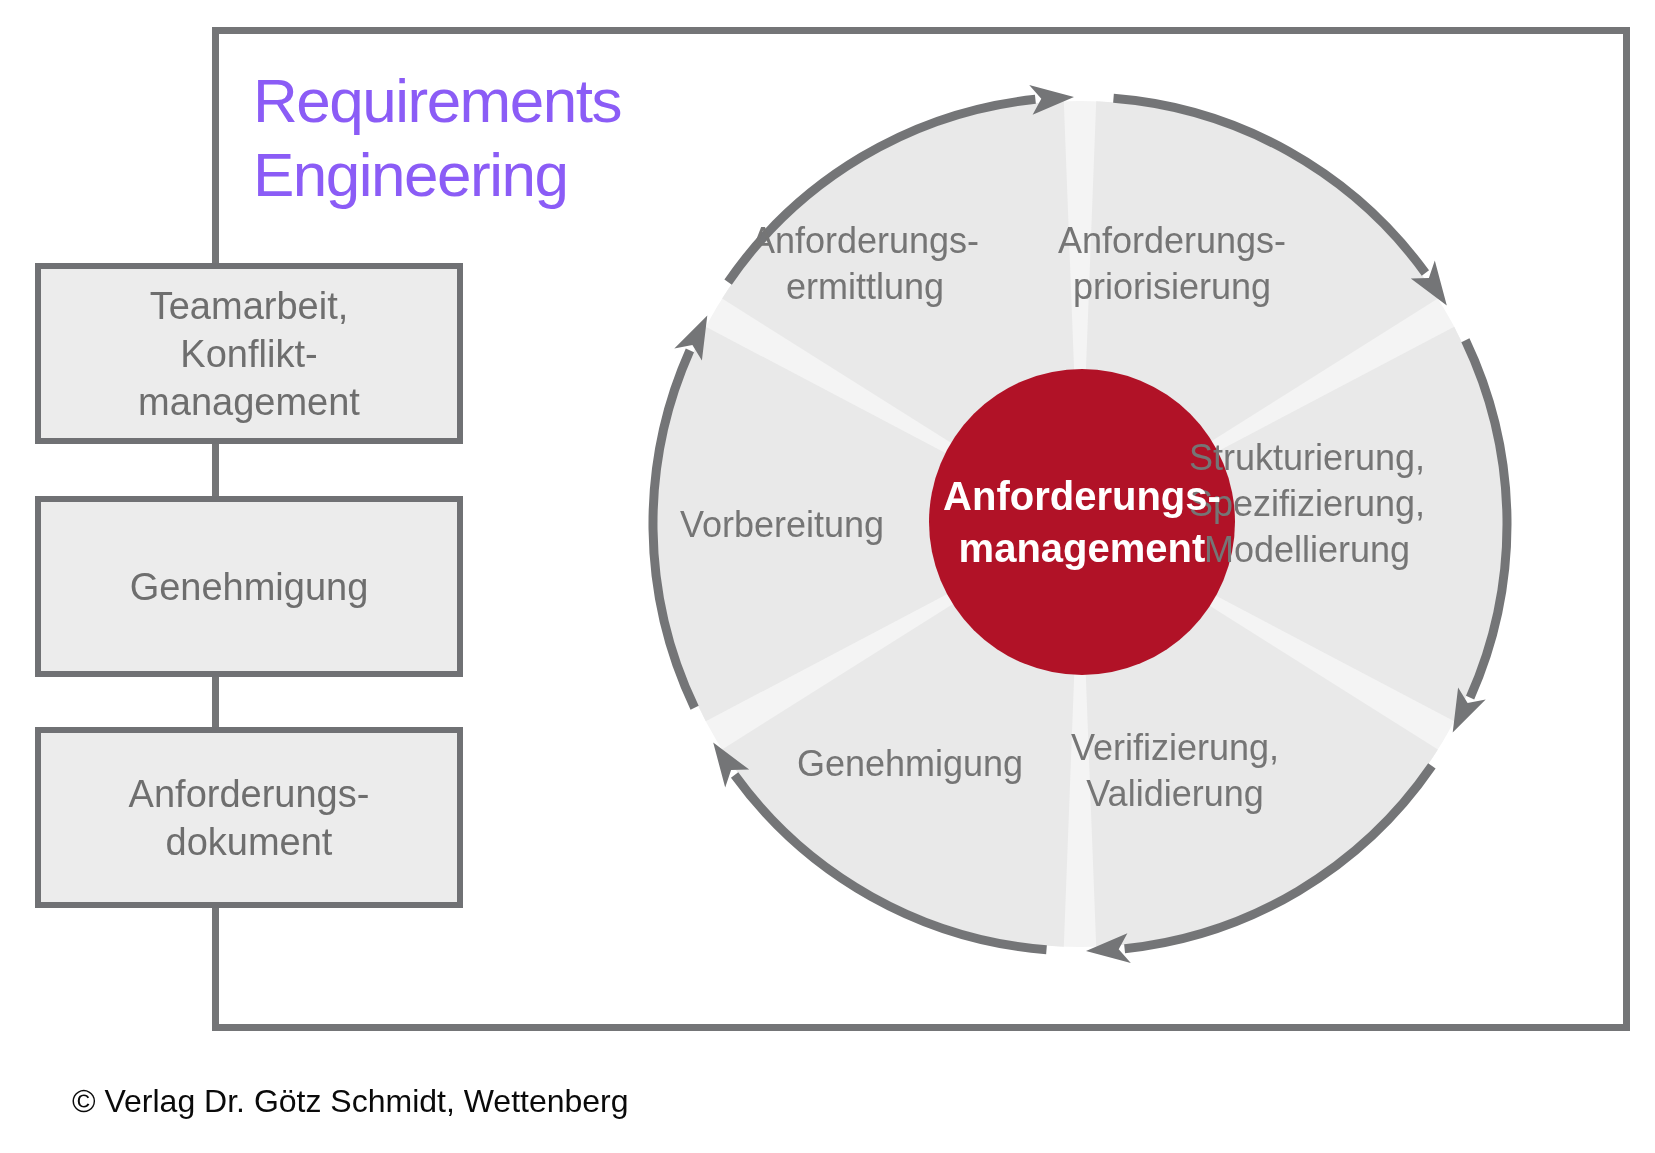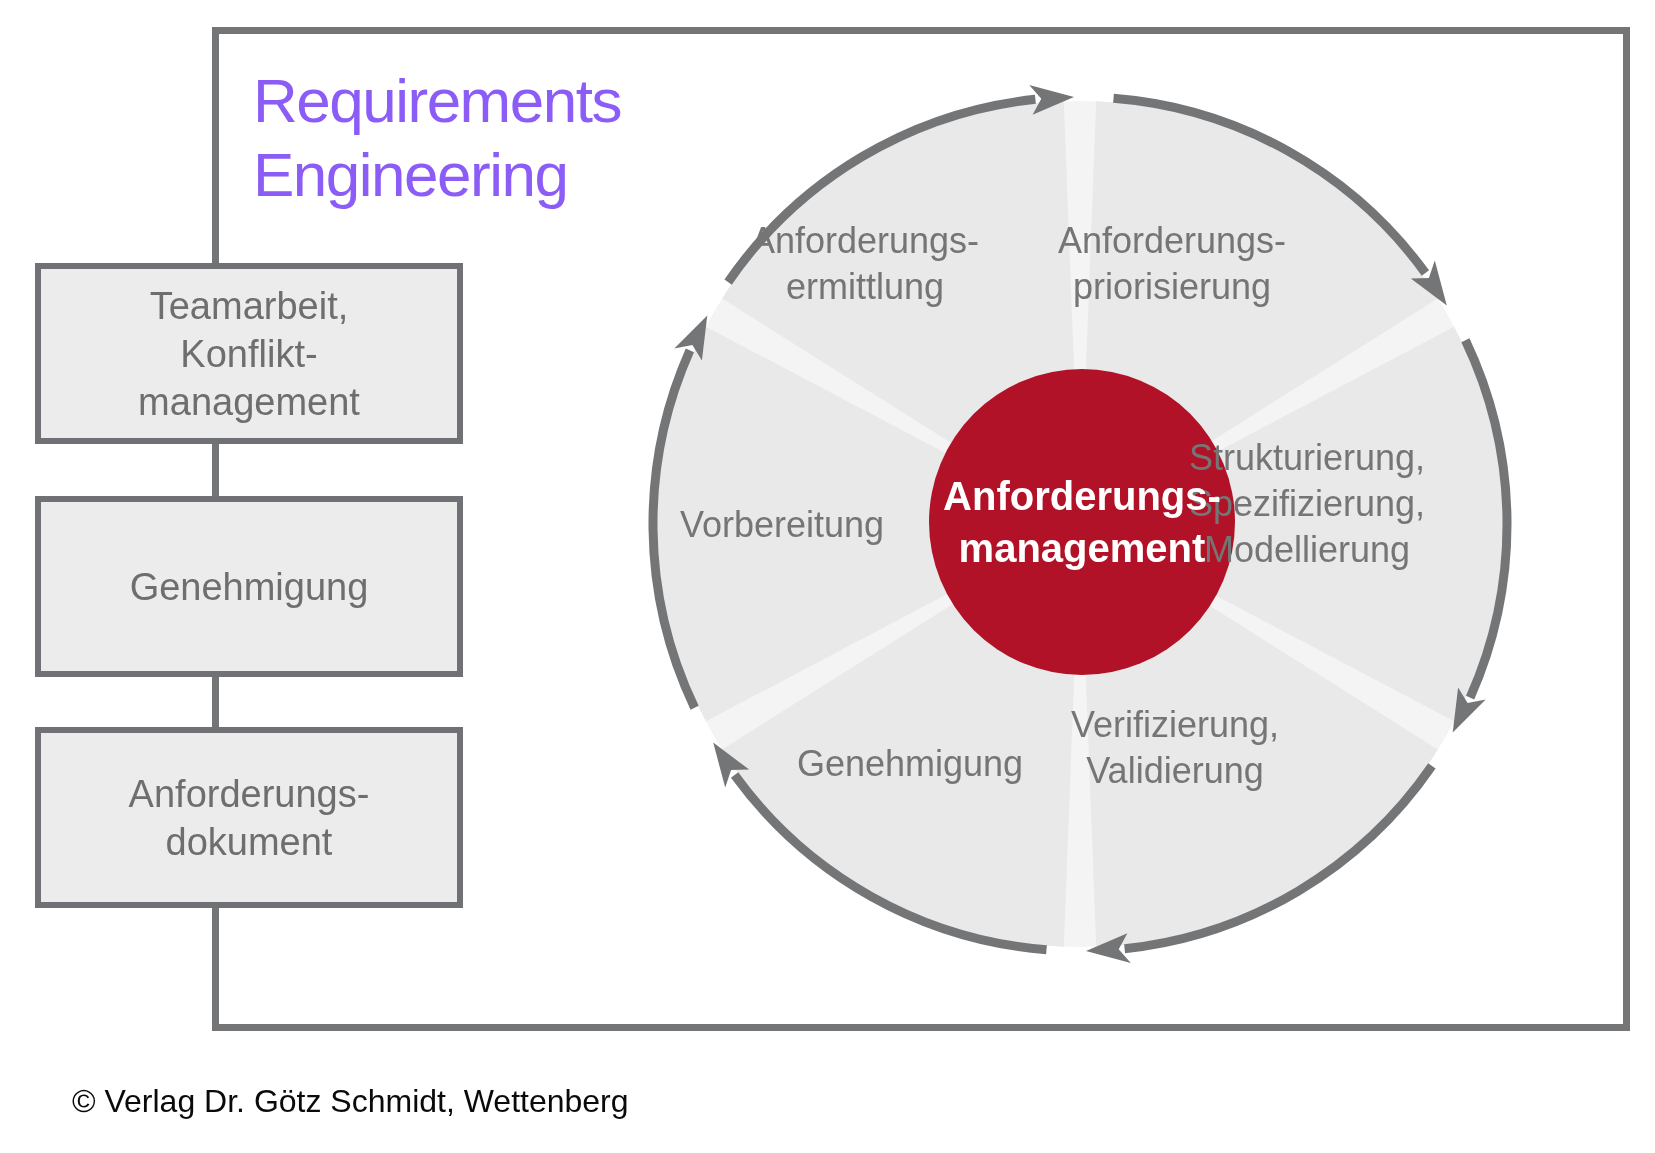--- a/index.html
+++ b/index.html
@@ -56,21 +56,21 @@
     position:absolute;
     transform:translate(-50%,-50%);
     font-size:36px;line-height:46px;
     color:#757575;
     text-align:center;
     white-space:pre-line;
   }
   .seg-label.s0{left:865px;top:264px;}
   .seg-label.s1{left:1172px;top:264px;}
   .seg-label.s2{left:1307px;top:504px;}
-  .seg-label.s3{left:1175px;top:748px;}
+  .seg-label.s3{left:1175px;top:771px;}
   .seg-label.s4{left:910px;top:764px;}
   .seg-label.s5{left:782px;top:525px;}
   
   .hub-label{
     position:absolute;
     left:1082px;top:522px;
     transform:translate(-50%,-50%);
     font-size:40px;line-height:52px;
     font-weight:bold;
     color:#ffffff;

